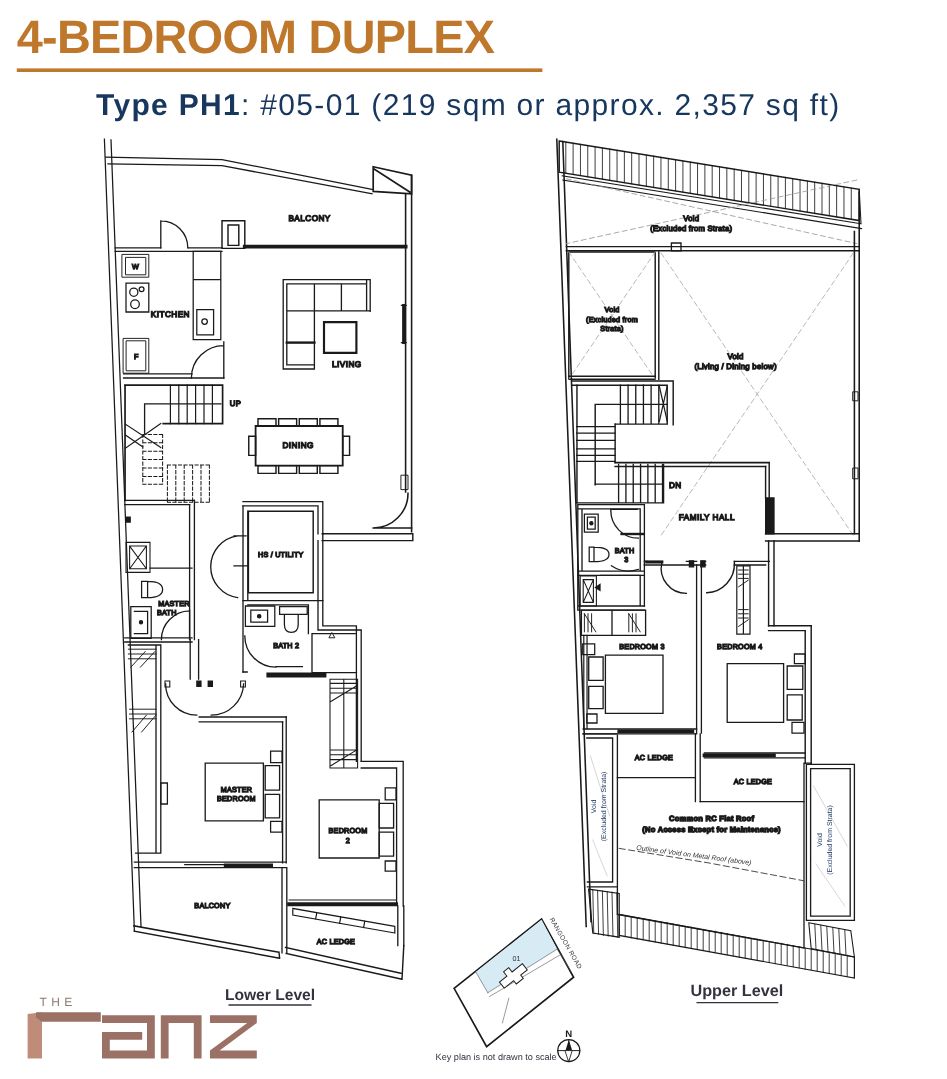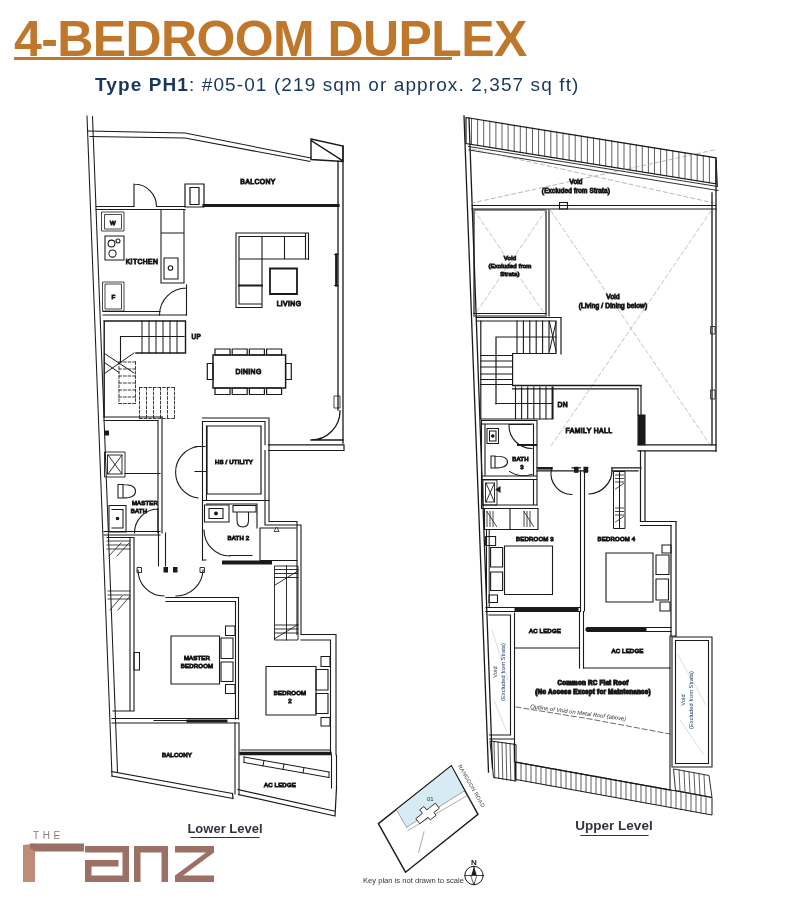--- a/index.html
+++ b/index.html
@@ -1,19 +1,19 @@
 <!DOCTYPE html>
 <html><head>
 <meta charset="utf-8">
 <style>
   html,body{margin:0;padding:0;background:#fff;width:789px;height:899px;overflow:hidden;}
   body{font-family:"Liberation Sans",sans-serif;position:relative;}
-  .title{position:absolute;left:14px;top:10px;color:#BE772B;font-weight:bold;font-size:50px;letter-spacing:-0.6px;white-space:nowrap;}
+  .title{position:absolute;left:14px;top:10px;color:#BE772B;font-weight:bold;font-size:39px;letter-spacing:-0.6px;white-space:nowrap;}
   .titleu{position:absolute;left:14px;top:56.5px;width:438px;height:3px;background:#BE772B;}
-  .subtitle{position:absolute;left:95px;top:74px;color:#17375E;font-size:19px;letter-spacing:1.1px;white-space:nowrap;}
+  .subtitle{position:absolute;left:80px;top:74px;color:#17375E;font-size:25px;letter-spacing:1.1px;white-space:nowrap;}
   svg text{font-family:"Liberation Sans",sans-serif;}
   .lbl{fill:#1F3864;font-size:6.8px;letter-spacing:0.4px;}
   .sm{fill:#1F3864;font-size:6px;letter-spacing:0.2px;}
 </style>
 </head>
 <body>
 
 <div class="title">4-BEDROOM DUPLEX</div>
 
 <div class="titleu"></div>

